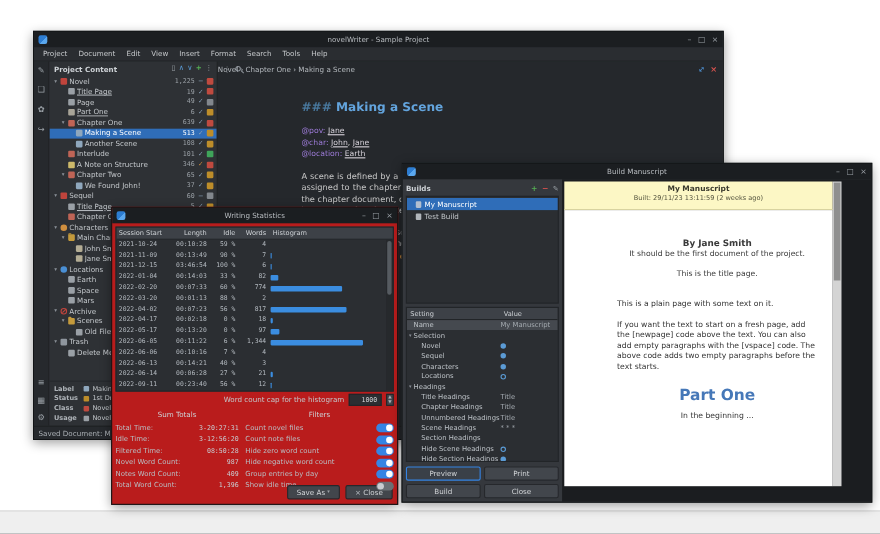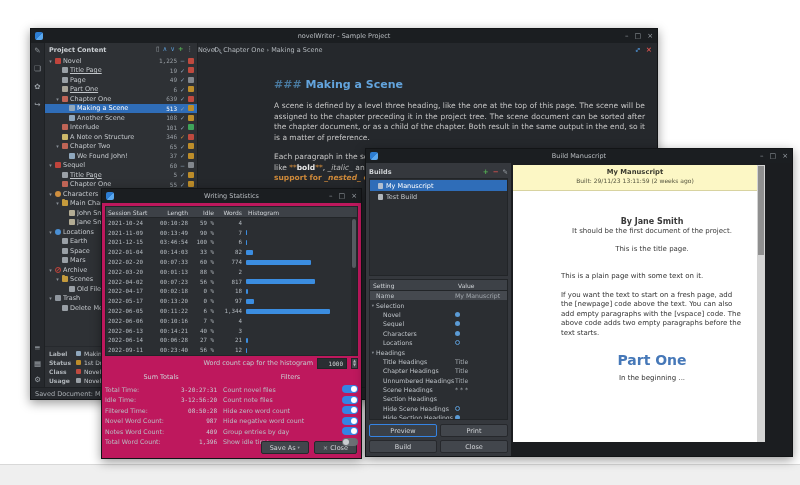--- a/index.html
+++ b/index.html
@@ -78,21 +78,21 @@
   .ed-para2 { margin-top:9px; }
   .p2line { font-size:7.5px; line-height:10.5px; white-space:nowrap; overflow:hidden; }
   .seg-normal { color:#c6c6c6; }
   .seg-marker { color:#cf8a3a; }
   .seg-bold { color:#e8e8e8; font-weight:bold; }
   .seg-italic { color:#b9b9b9; font-style:italic; }
   .seg-marker-bold { color:#cf8a3a; font-weight:bold; }
   .seg-marker-bolditalic { color:#cf8a3a; font-weight:bold; font-style:italic; }
 
   
-  #stats-window { left:101px; top:188px; width:261px; height:271px; z-index:20; background:#be185d; }
+  #stats-window { left:101px; top:188px; width:261px; height:271px; z-index:20; background:#b91c1c; }
   .stats-body { flex:1; display:flex; flex-direction:column; padding:3px; min-height:0; }
   .stable { background:#2b2e32; border:1px solid #222528; display:flex; flex-direction:column; flex:0 0 auto; }
   .shead { height:11px; background:#3d4147; display:flex; align-items:center; border-bottom:1px solid #222528; }
   .shc { font-size:6px; color:#cfd3d7; padding:0 2px; white-space:nowrap; overflow:hidden; }
   .c-date { width:42px; flex:0 0 auto; }
   .c-len { width:42px; flex:0 0 auto; text-align:right; }
   .c-idle { width:26px; flex:0 0 auto; text-align:right; }
   .c-words { width:28px; flex:0 0 auto; text-align:right; }
   .c-hist { flex:1; padding-left:4px; display:flex; align-items:center; }
   .srows { display:flex; flex-direction:column; position:relative; padding-right:6px; }
@@ -181,20 +181,31 @@
   <div class="window" id="main-window">
     <div class="titlebar">
       <span class="app-icon"></span>
       <span class="tb-title">novelWriter - Sample Project</span>
       <span class="tb-controls">
         <span class="tb-btn">–</span>
         <span class="tb-btn">□</span>
         <span class="tb-btn">×</span>
       </span>
     </div>
+    <div class="menubar">
+        <span class="menu-item">Project</span>
+        <span class="menu-item">Document</span>
+        <span class="menu-item">Edit</span>
+        <span class="menu-item">View</span>
+        <span class="menu-item">Insert</span>
+        <span class="menu-item">Format</span>
+        <span class="menu-item">Search</span>
+        <span class="menu-item">Tools</span>
+        <span class="menu-item">Help</span>
+      </div>
     <div class="main-body">
       <div class="activity">
         <span id="act-top" style="display:flex;flex-direction:column;gap:10px;align-items:center;">
             <span class="act-icon">✎</span>
             <span class="act-icon">❏</span>
             <span class="act-icon">✿</span>
             <span class="act-icon">↪</span>
           </span>
         <span class="act-spacer"></span>
         <span id="act-bottom" class="bottom">
@@ -421,20 +432,25 @@
           <span class="ed-crumb">Novel  ›  Chapter One  ›  Making a Scene</span>
           <span class="ed-right">
             <span class="ed-expand">↔</span>
             <span class="ed-close">×</span>
           </span>
         </div>
         <div class="ed-content">
           <div class="ed-h3">
             <span class="hashes">### </span><span class="htext">Making a Scene</span>
           </div>
+          <div class="ed-meta" id="editor-meta">
+              <div class="mline"><span class="mkey">@pov:</span><span class="mplain"> </span><span class="mval">Jane</span></div>
+              <div class="mline"><span class="mkey">@char:</span><span class="mplain"> </span><span class="mval">John</span><span class="mplain">, </span><span class="mval">Jane</span></div>
+              <div class="mline"><span class="mkey">@location:</span><span class="mplain"> </span><span class="mval">Earth</span></div>
+            </div>
           <div class="ed-para">A scene is defined by a level three heading, like the one at the top of this page. The scene will be assigned to the chapter preceding it in the project tree. The scene document can be sorted after the chapter document, or as a child of the chapter. Both result in the same output in the end, so it is a matter of preference.</div>
           <div class="ed-para2" id="editor-para2">
               <div class="p2line"><span class="seg-normal">Each paragraph in the scene is</span></div>
               <div class="p2line"><span class="seg-normal">like </span><span class="seg-marker">**</span><span class="seg-bold">bold</span><span class="seg-marker">**</span><span class="seg-normal">, </span><span class="seg-italic">_italic_</span><span class="seg-normal"> and </span><span class="seg-marker">**_</span></div>
               <div class="p2line"><span class="seg-marker-bold">support for </span><span class="seg-marker-bolditalic">_nested_</span><span class="seg-marker-bold"> empha</span></div>
             </div>
         </div>
       </div>
     </div>
     <div class="statusbar">

